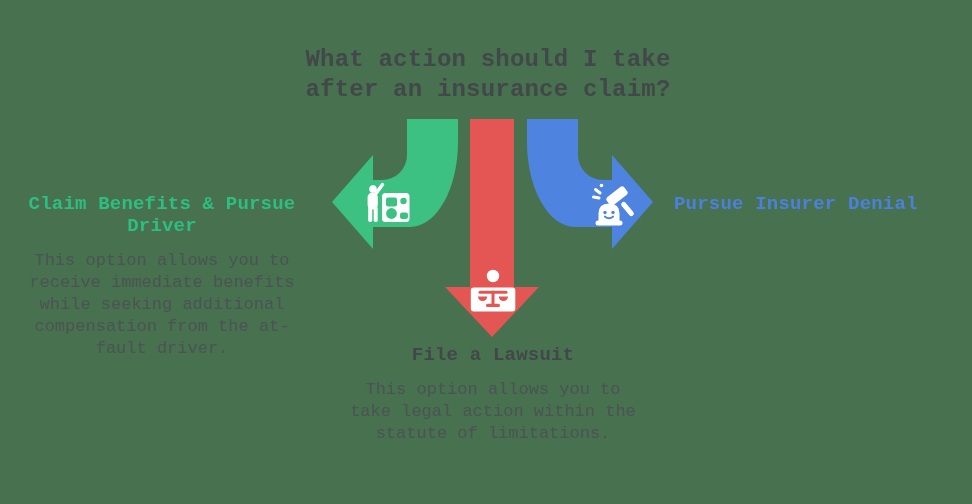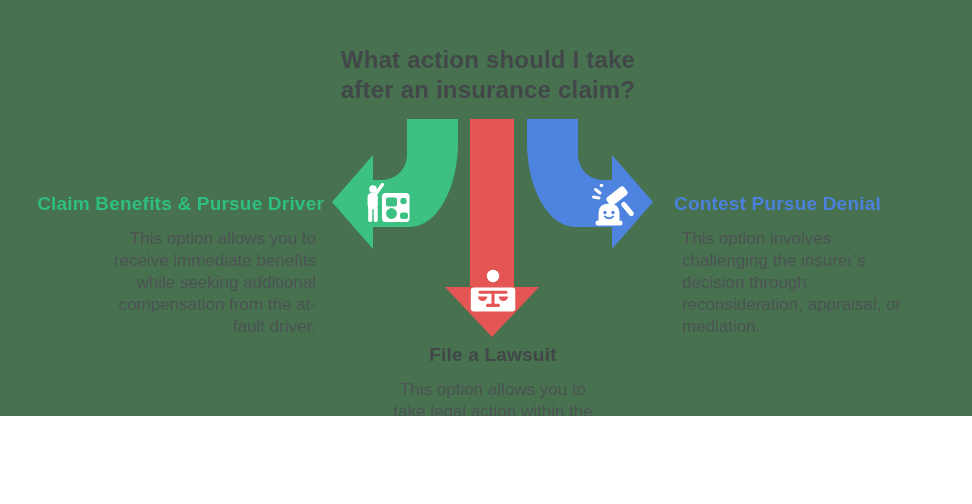--- a/index.html
+++ b/index.html
@@ -1,29 +1,29 @@
 <!DOCTYPE html>
 <html><head>
 <meta charset="utf-8">
 <style>
   html,body { margin:0; padding:0; }
   .canvas {
-    position:relative; width:972px; height:416px;
+    position:relative; width:972px; height:504px;
     background:#47714F; overflow:hidden;
-    font-family:Liberation Sans, sans-serif;
+    font-family:Liberation Mono, monospace;
   }
   .arrows { position:absolute; left:0; top:0; width:972px; height:504px; }
   .title {
     position:absolute; top:45px; left:288px; width:400px; margin:0;
     font-size:24px; line-height:30px; font-weight:bold; color:#424849;
     text-align:center; white-space:pre-line; letter-spacing:0.2px;
   }
   .option h2 { margin:0 0 13px; font-size:19px; line-height:22px; font-weight:bold; letter-spacing:0.2px; }
   .option p  { margin:8px; font-size:17px; line-height:22px; color:#4C5354; white-space:pre-line; }
-  .option-left   { position:absolute; top:193px; left:24px;  width:300px; text-align:right; }
+  .option-left   { position:absolute; top:193px; left:12px;  width:300px; text-align:center; }
   .option-left h2   { color:#2FBE82; }
   .option-right  { position:absolute; top:193px; left:674px; width:290px; text-align:left; }
   .option-right h2  { color:#4B80DC; }
   .option-bottom { position:absolute; top:344px; left:333px; width:320px; text-align:center; }
   .option-bottom h2 { color:#424849; }
   .cut-green { fill:#3CC183; }
   .cut-red   { fill:#E45653; }
   .cut-blue  { fill:#4E84E0; }
   .cut-blue-stroke { stroke:#4E84E0; }
 </style>
@@ -83,26 +83,21 @@
   <section class="option option-left">
     <h2>Claim Benefits &amp; Pursue Driver</h2>
     <p>This option allows you to
 receive immediate benefits
 while seeking additional
 compensation from the at-
 fault driver.</p>
   </section>
 
   <section class="option option-right">
-    <h2>Contest Pursue Denial</h2>
-    <p>This option involves
-challenging the insurer’s
-decision through
-reconsideration, appraisal, or
-mediation.</p>
+    <h2>Pursue Insurer Denial</h2>
   </section>
 
   <section class="option option-bottom">
     <h2>File a Lawsuit</h2>
     <p>This option allows you to
 take legal action within the
 statute of limitations.</p>
   </section>
 
 </div>

